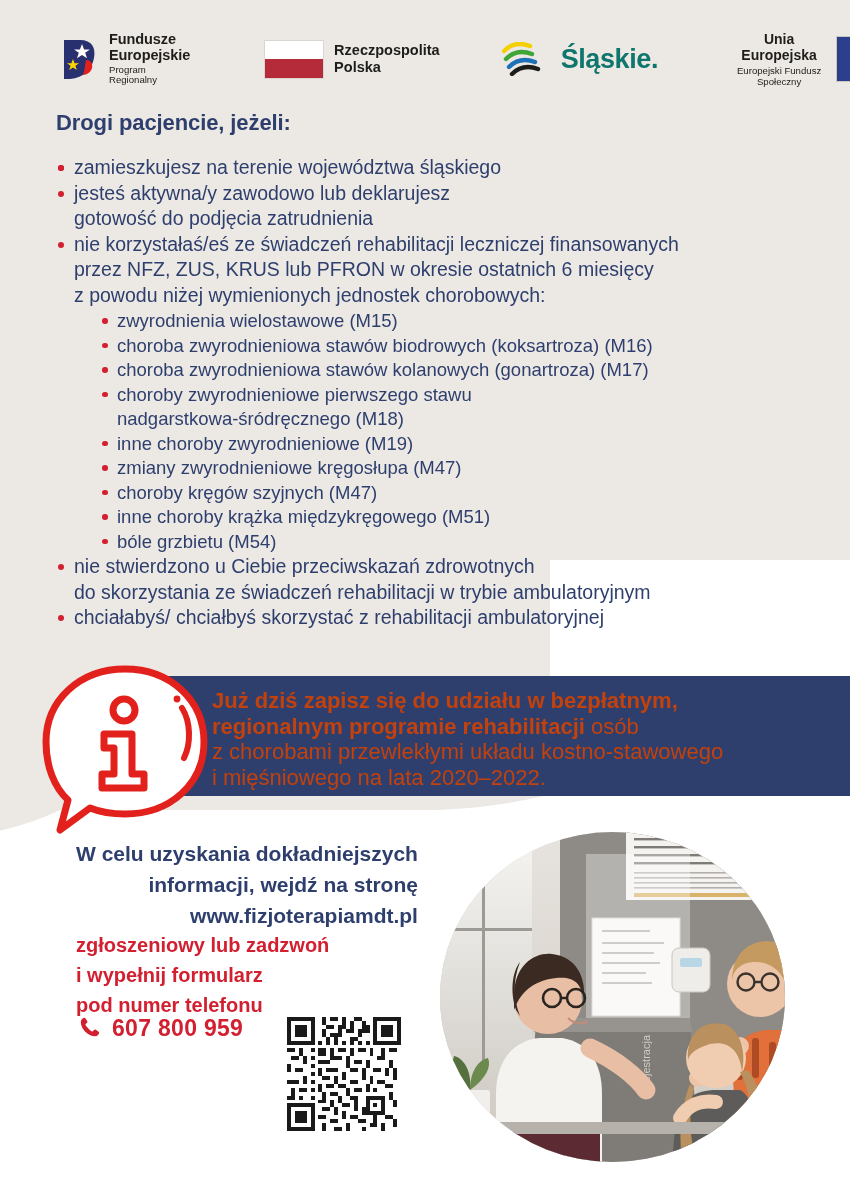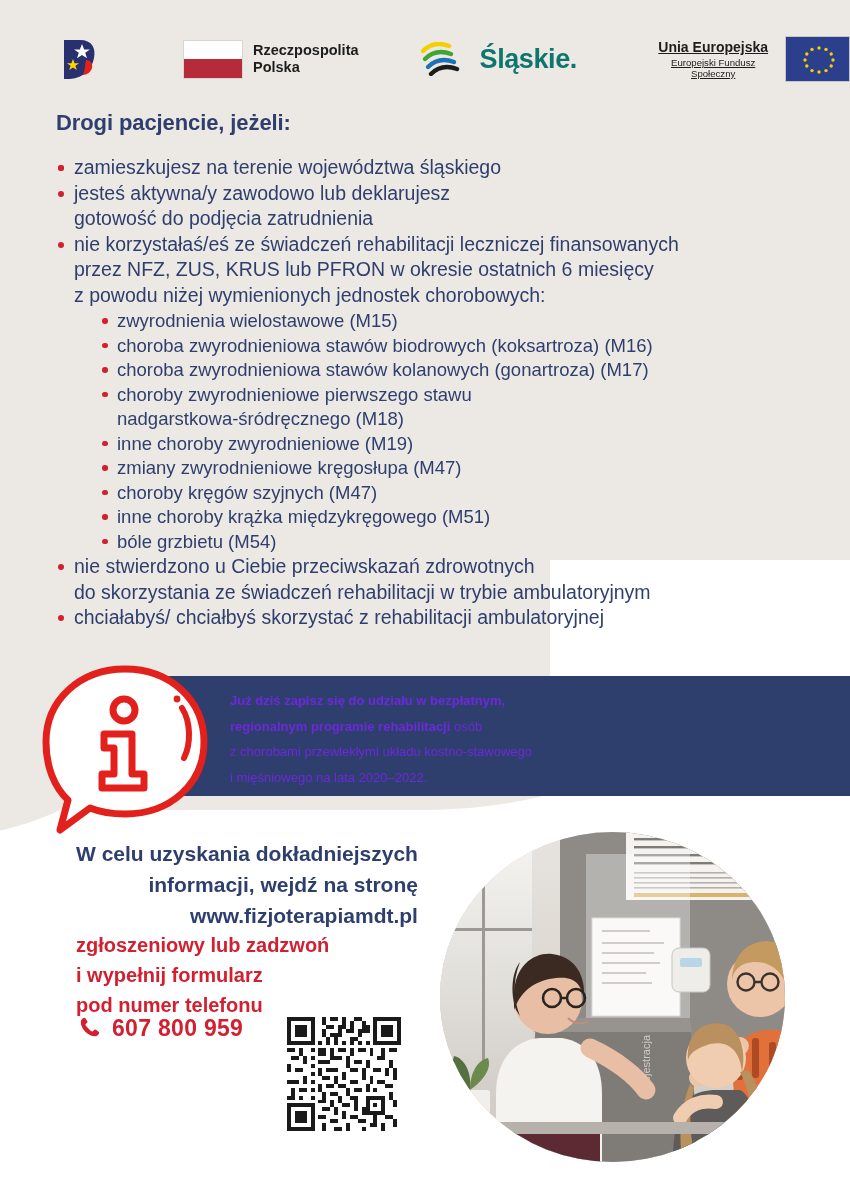--- a/index.html
+++ b/index.html
@@ -128,21 +128,20 @@
     font-size: 27px;
     font-weight: bold;
     color: #0f766e;
     letter-spacing: -0.4px;
   }
 
   .ue-text {
     text-align: center;
     margin-right: 10px;
     color: #1d1d1b;
-    text-decoration: underline;
   }
   .ue-l1 { font-size: 14px; font-weight: bold; }
   .ue-l2 { font-size: 9.6px; margin-top: 2px; }
   .ue-flag {
     width: 66px;
     height: 44px;
     background: #2b3f8c;
     position: relative;
     border: 0.6px solid #c9c5c0;
   }
@@ -213,25 +212,25 @@
     position: absolute;
     left: 120px;
     top: 676px;
     width: 730px;
     height: 120px;
     background: #2e3f6e;
     z-index: 3;
   }
   .cta-text {
     position: absolute;
-    left: 230px;
+    left: 212px;
     top: 688px;
     width: 600px;
-    color: #6d28d9;
-    font-size: 13px;
+    color: #c2410c;
+    font-size: 22px;
     line-height: 25.5px;
     z-index: 6;
   }
   .cta-text b { font-weight: bold; }
 
   
   .info-bubble {
     position: absolute;
     left: 36px;
     top: 662px;
@@ -315,20 +314,25 @@
   <div class="logo-bar">
 
     <div class="logo logo-fe">
       <div class="fe-mark">
         <svg class="fe-wave" viewBox="0 0 40 46">
           <path d="M2 4 L18 4 C30 4 34 12 32 22 C30 33 22 42 8 43 L2 43 Z" fill="#28306f"></path>
           <polygon points="20,8 22.1,13.4 27.9,13.4 23.2,16.8 25,22.3 20,18.9 15,22.3 16.8,16.8 12.1,13.4 17.9,13.4" fill="#ffffff"></polygon>
           <polygon points="11,23 12.6,27.2 17.1,27.2 13.4,29.8 14.8,34.1 11,31.4 7.2,34.1 8.6,29.8 4.9,27.2 9.4,27.2" fill="#ffd400"></polygon>
           <path d="M24 24 C29 24 31 28 30 32 C29 36 25 39 21 39 C23 34 23 28 24 24 Z" fill="#e2211c"></path>
         </svg>
+      </div>
+      <div class="fe-text">
+        <div class="fe-l1">Fundusze</div>
+        <div class="fe-l2">Europejskie</div>
+        <div class="fe-l3">Program Regionalny</div>
       </div>
     </div>
 
     <div class="logo logo-rp">
       <div class="pl-flag">
         <div class="pl-white"></div>
         <div class="pl-red"></div>
       </div>
       <div class="rp-text">
         <div>Rzeczpospolita</div>

